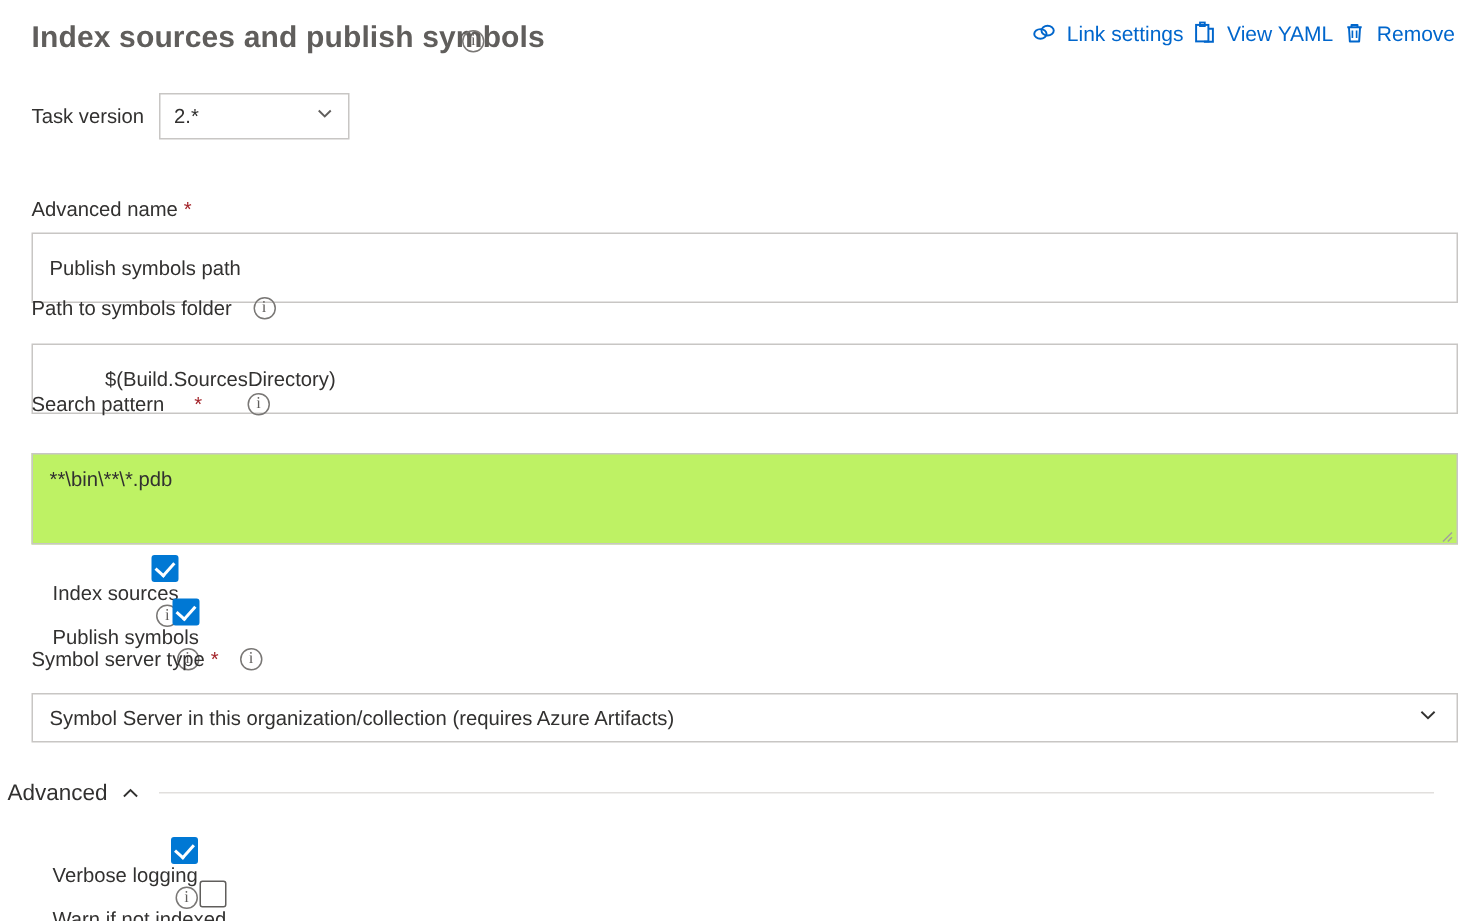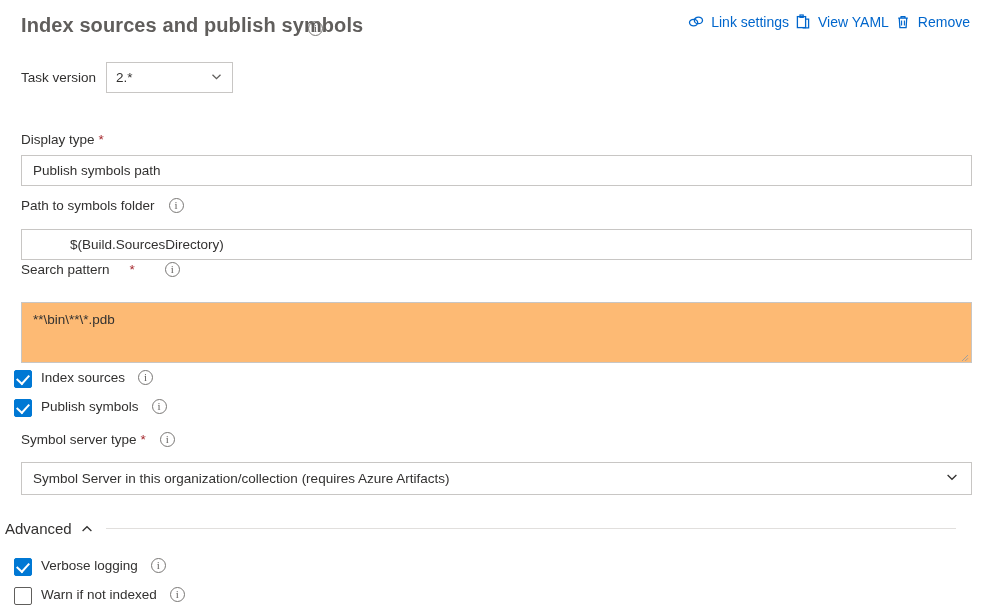--- a/index.html
+++ b/index.html
@@ -131,61 +131,62 @@
     color: #a4262c;
     margin-left: 4px;
     font-size: 13.5px;
   }
   .label-info { margin-left: 14px; display: inline-flex; }
 
   .text-input {
     position: absolute;
     left: 21px;
     width: 951px;
-    height: 31px;
+    height: 47px;
     border: 1px solid #c8c6c4;
     background: #ffffff;
     box-sizing: border-box;
     display: flex;
     align-items: center;
     font-size: 13.5px;
     color: #323130;
     padding-left: 11px;
     cursor: text;
   }
 
   .text-area {
     position: absolute;
     left: 21px;
     top: 302px;
     width: 951px;
     height: 61px;
     border: 1px solid #c8c6c4;
-    background: #fdba74;
+    background: #bef264;
     box-sizing: border-box;
     font-size: 13.5px;
     color: #323130;
     padding: 9px 0 0 11px;
     cursor: text;
   }
   .resize-grip {
     position: absolute;
     right: 2px;
     bottom: 2px;
     width: 10px;
     height: 10px;
   }
 
   
   .check-row {
     position: absolute;
-    left: 14px;
-    display: flex;
-    align-items: flex-start;
+    left: 26px;
+    display: flex;
+    align-items: flex-end;
     cursor: pointer;
+    flex-direction: column;
   }
   .checkbox {
     width: 18px;
     height: 18px;
     box-sizing: border-box;
     border-radius: 2px;
     position: relative;
     flex: none;
   }
   .checkbox.checked {
@@ -314,21 +315,21 @@
     <span class="taskversion-value">2.*</span>
     <span class="taskversion-chevron">
       <svg width="13" height="13" viewBox="0 0 13 13">
         <path d="M2.5 4.7L6.5 8.6 10.5 4.7" fill="none" stroke="#605e5c" stroke-width="1.3"></path>
       </svg>
     </span>
   </div>
 </div>
 
 <div class="field-label" style="left:21px; top:132px;">
-  <span>Display type</span>
+  <span>Advanced name</span>
   <span class="req-star">*</span>
 </div>
 <div class="text-input" style="top:155px;">
   <span>Publish symbols path</span>
 </div>
 
 <div class="field-label" style="left:21px; top:198px;">
   <span>Path to symbols folder</span>
   <span class="label-info">
       <span class="info-icon"></span>

